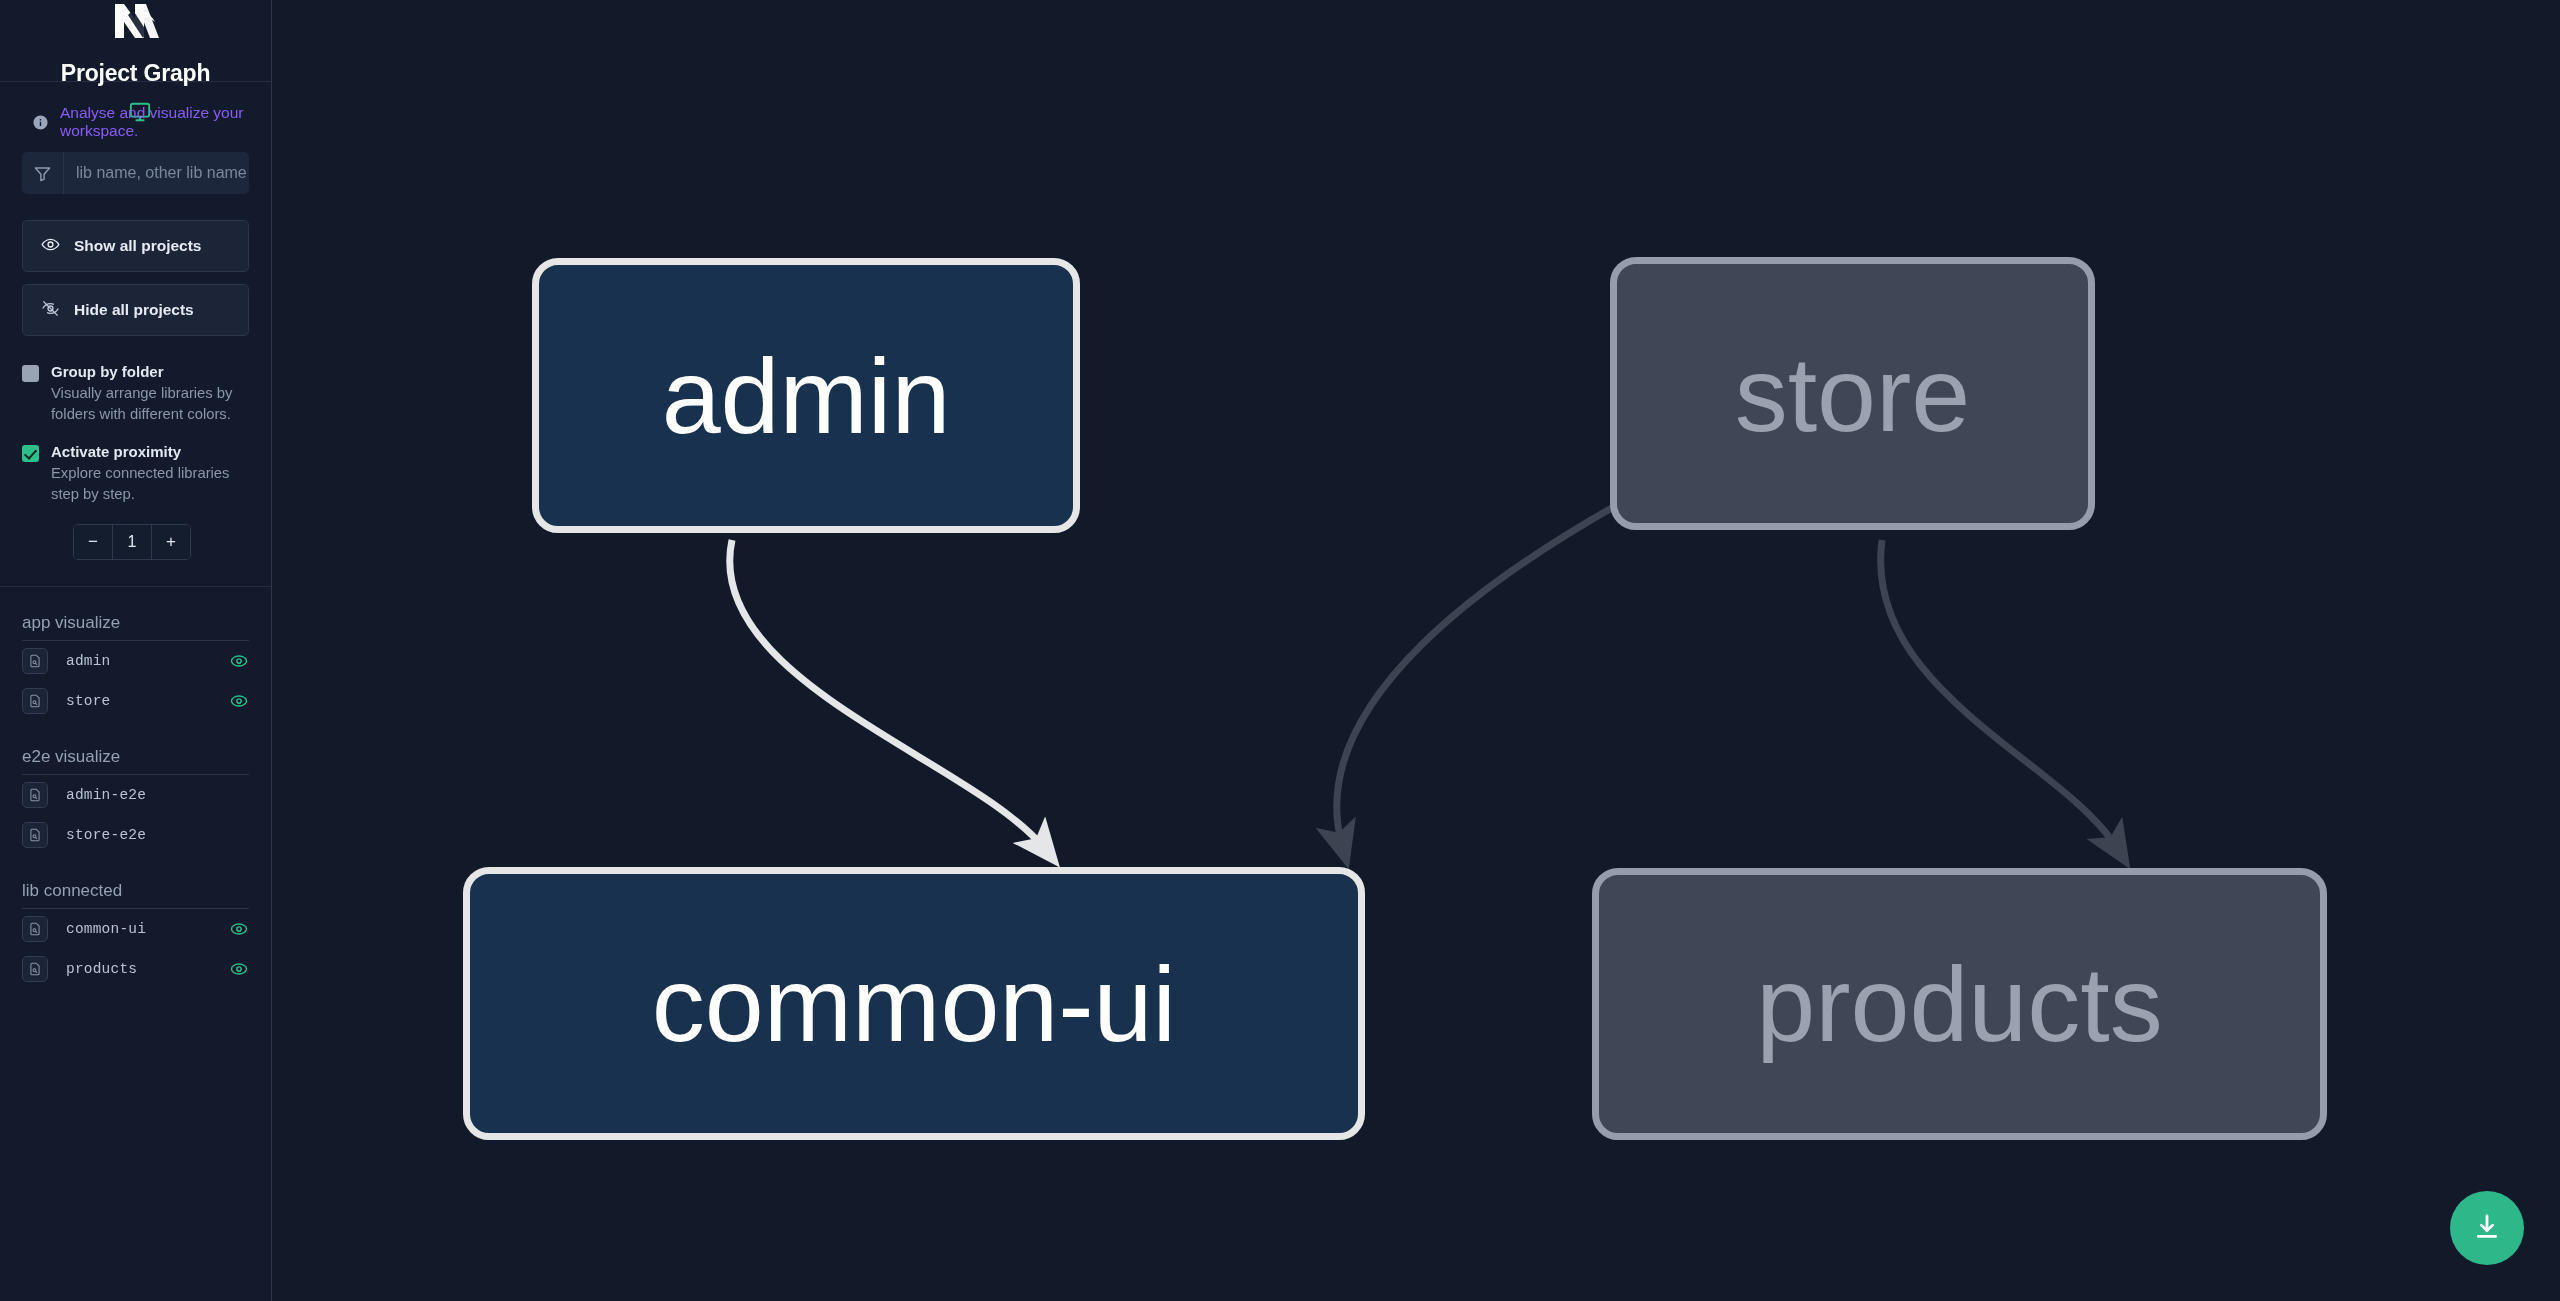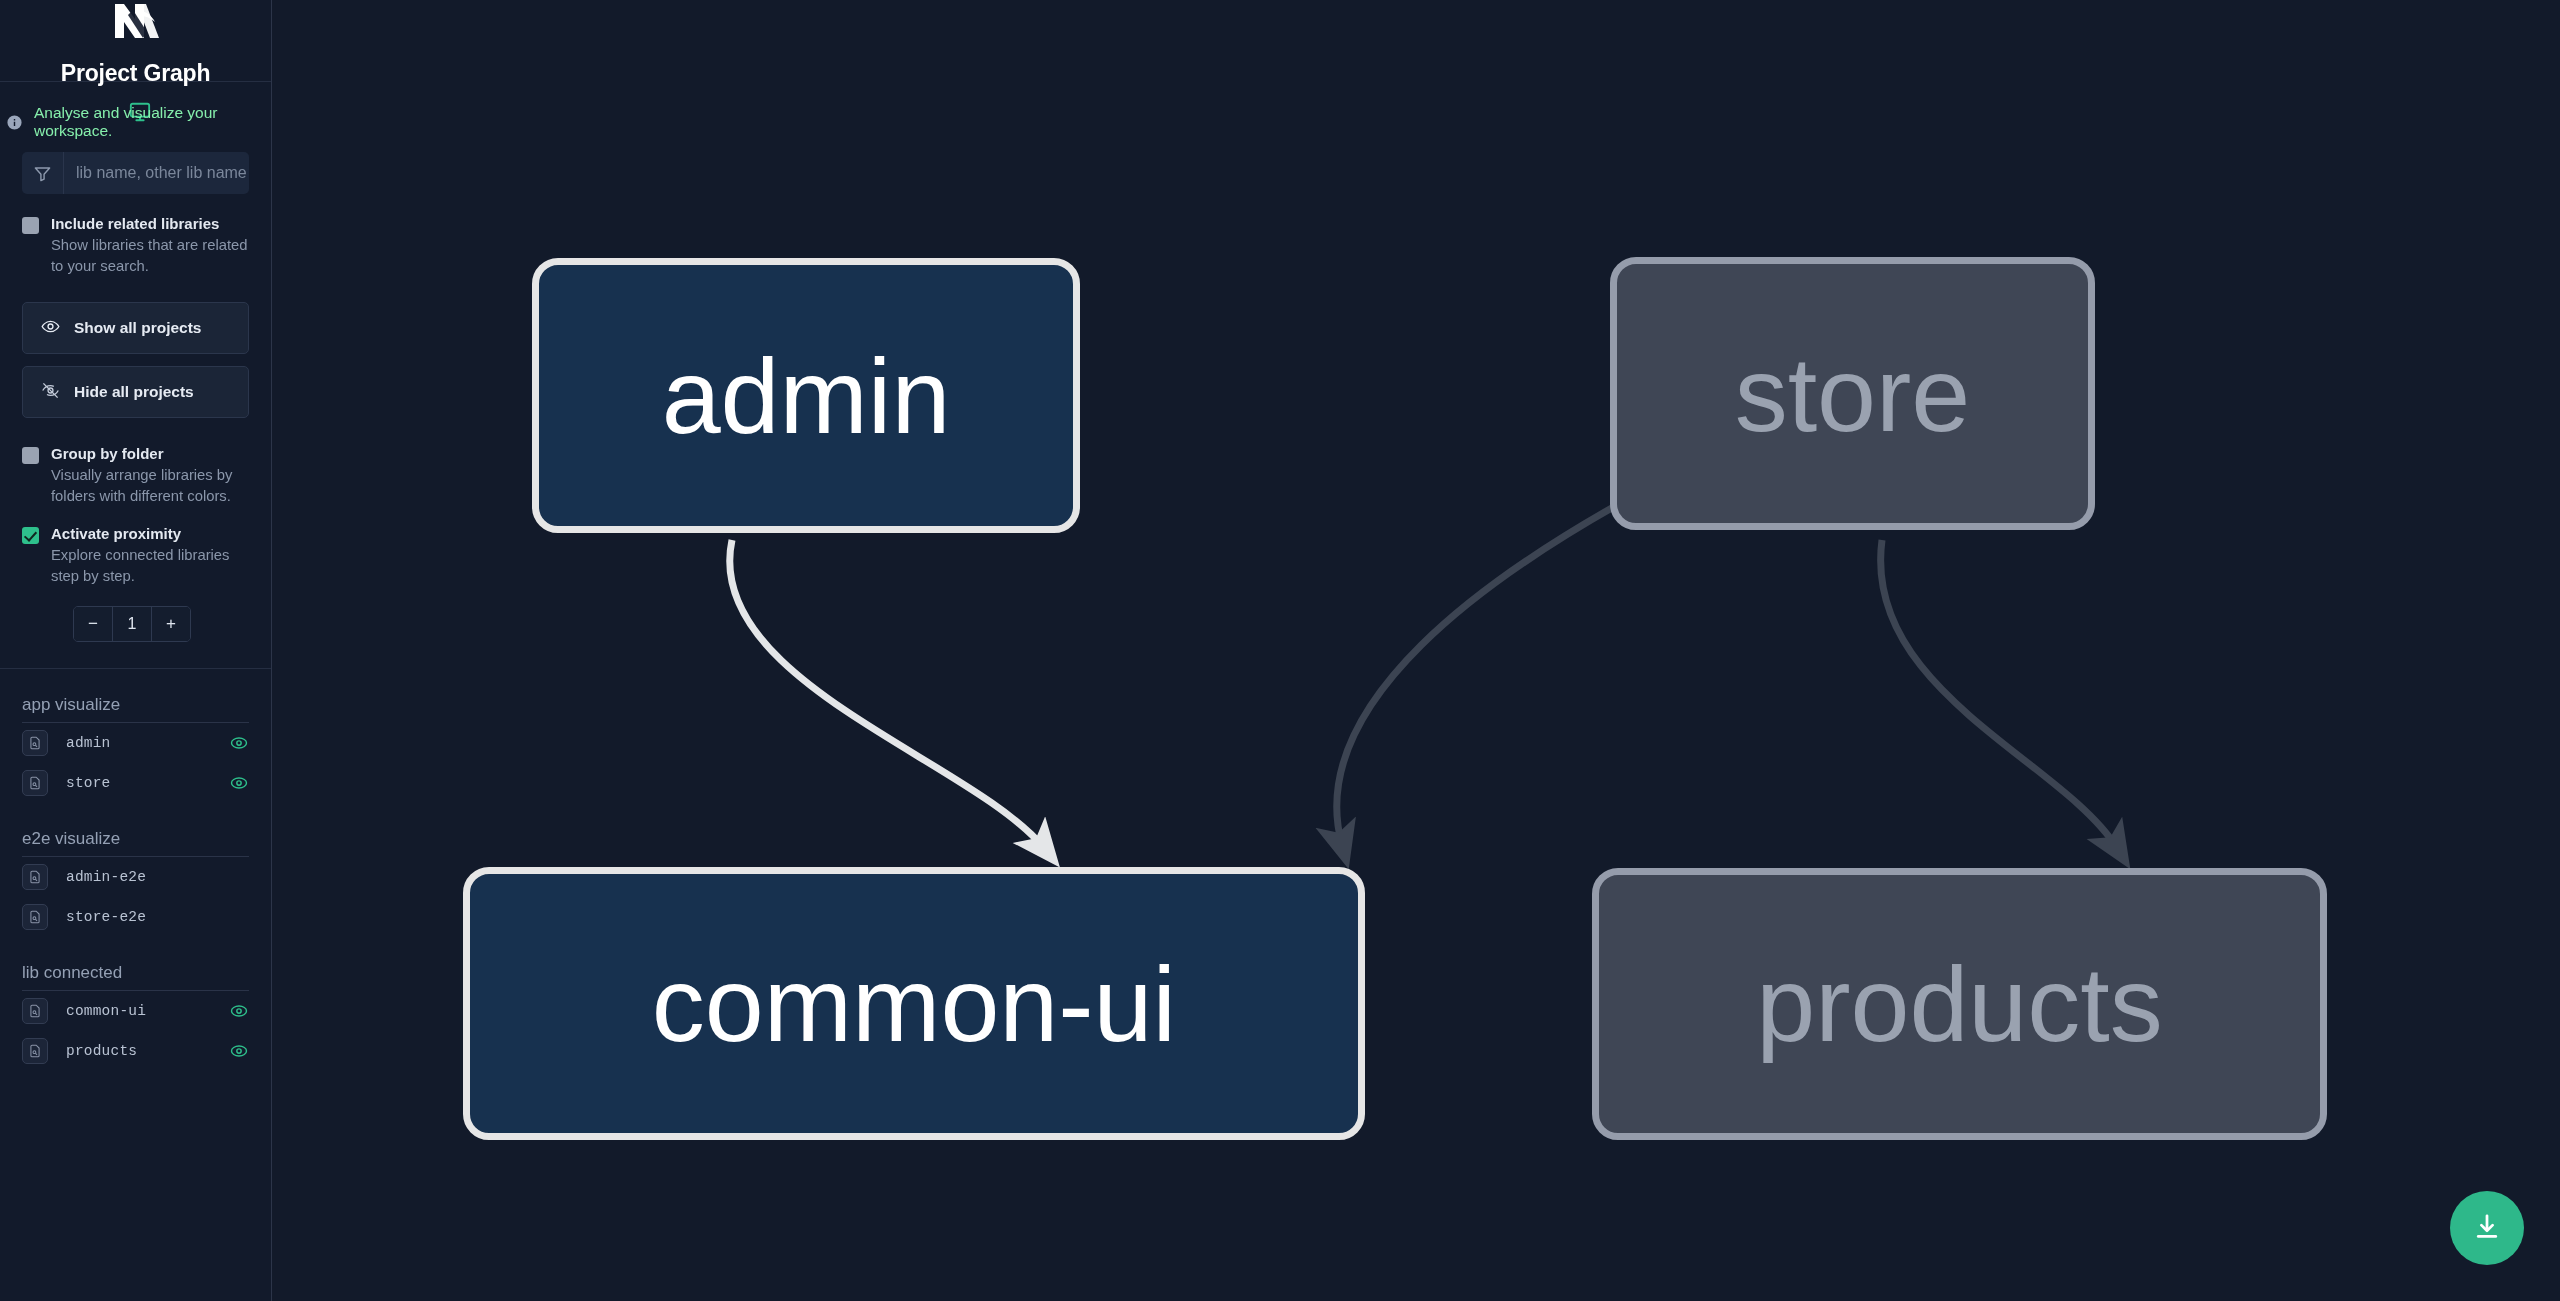--- a/index.html
+++ b/index.html
@@ -30,22 +30,22 @@
   }
   .nx-logo { width: 46px; height: 42px; flex: 0 0 46px; }
   .sb-title {
     color: #ffffff; font-size: 23px; font-weight: 700;
     letter-spacing: -0.2px; white-space: nowrap;
   }
   .monitor-icon { margin-left: 8px; width: 22px; height: 22px; flex:0 0 22px; }
 
   .sb-info {
     display: flex; align-items: center; gap: 11px;
-    padding: 22px 22px 0 6px;
-    color: #86efac; font-size: 15.5px;
+    padding: 22px 22px 0 32px;
+    color: #8b5cf6; font-size: 15.5px;
   }
   .info-icon { width: 17px; height: 17px; flex: 0 0 17px; }
 
   .search-wrap {
     margin: 12px 22px 0 22px;
     height: 42px;
     background: #1c273c;
     border-radius: 5px;
     display: flex; align-items: center;
     overflow: hidden;
@@ -209,27 +209,20 @@
 
     <div class="search-wrap">
       <span class="search-icon-box">
         <svg viewBox="0 0 24 24" width="19" height="19" fill="none" stroke="#8d99ad" stroke-width="1.8" stroke-linejoin="round">
           <path d="M3 5h18l-7 8v6l-4 2v-8z"></path>
         </svg>
       </span>
       <input class="search-input" type="text" placeholder="lib name, other lib name" style="">
     </div>
 
-    <div class="opt-row">
-      <span class="cb unchecked"></span>
-      <span class="opt-txt">
-        <span class="opt-label" style="display:block">Include related libraries</span>
-        <span class="opt-desc" style="display:block">Show libraries that are related to your search.</span>
-      </span>
-    </div>
 
     <div class="btn first">
       <span>
         <svg viewBox="0 0 24 24" width="19" height="19" fill="none" stroke="#e6ebf3" stroke-width="1.7">
           <path d="M1.5 12S5 5.5 12 5.5 22.5 12 22.5 12 19 18.5 12 18.5 1.5 12 1.5 12z"></path>
           <circle cx="12" cy="12" r="3.1"></circle>
         </svg>
       </span>
       <span>Show all projects</span>
     </div>

